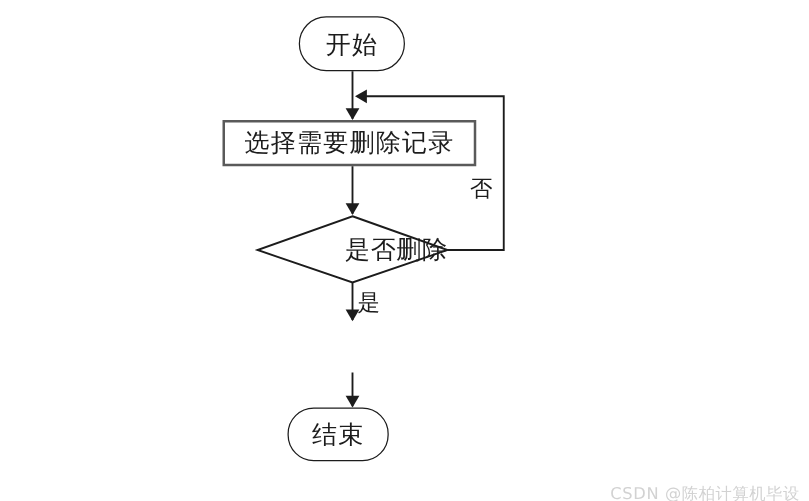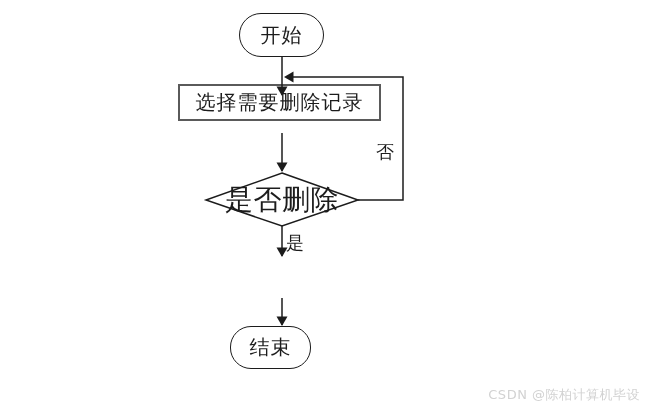--- a/index.html
+++ b/index.html
@@ -60,24 +60,24 @@
     border: 1.5px solid var(--line);
     border-radius: 22px;
   }
   .process {
     border: 2px solid var(--process-border);
   }
   .diamond-label {
     position: absolute;
     display: flex;
     align-items: center;
-    justify-content: center;
+    justify-content: flex-end;
     background: transparent;
     color: var(--text);
-    font-size: 28px;
+    font-size: 20px;
     letter-spacing: 0.5px;
     white-space: nowrap;
     z-index: 3;
   }
   .edge-label {
     position: absolute;
     color: var(--text);
     font-size: 18px;
     line-height: 1;
     z-index: 3;
@@ -95,21 +95,21 @@
 </style>
 </head>
 <body>
 
 <div class="canvas">
 
   <div class="node terminator" style="left:239px; top:13px; width:85px; height:44px;">
     <span>开始</span>
   </div>
 
-  <div class="node process" style="left:178px; top:84px; width:203px; height:37px;">
+  <div class="node process" style="left:178px; top:96px; width:203px; height:37px;">
     <span>选择需要删除记录</span>
   </div>
 
 
   <div class="node terminator" style="left:230px; top:326px; width:81px; height:43px; border-radius:21px;">
     <span>结束</span>
   </div>
 
   <svg class="connectors" width="647" height="401" viewBox="0 0 647 401">
 

